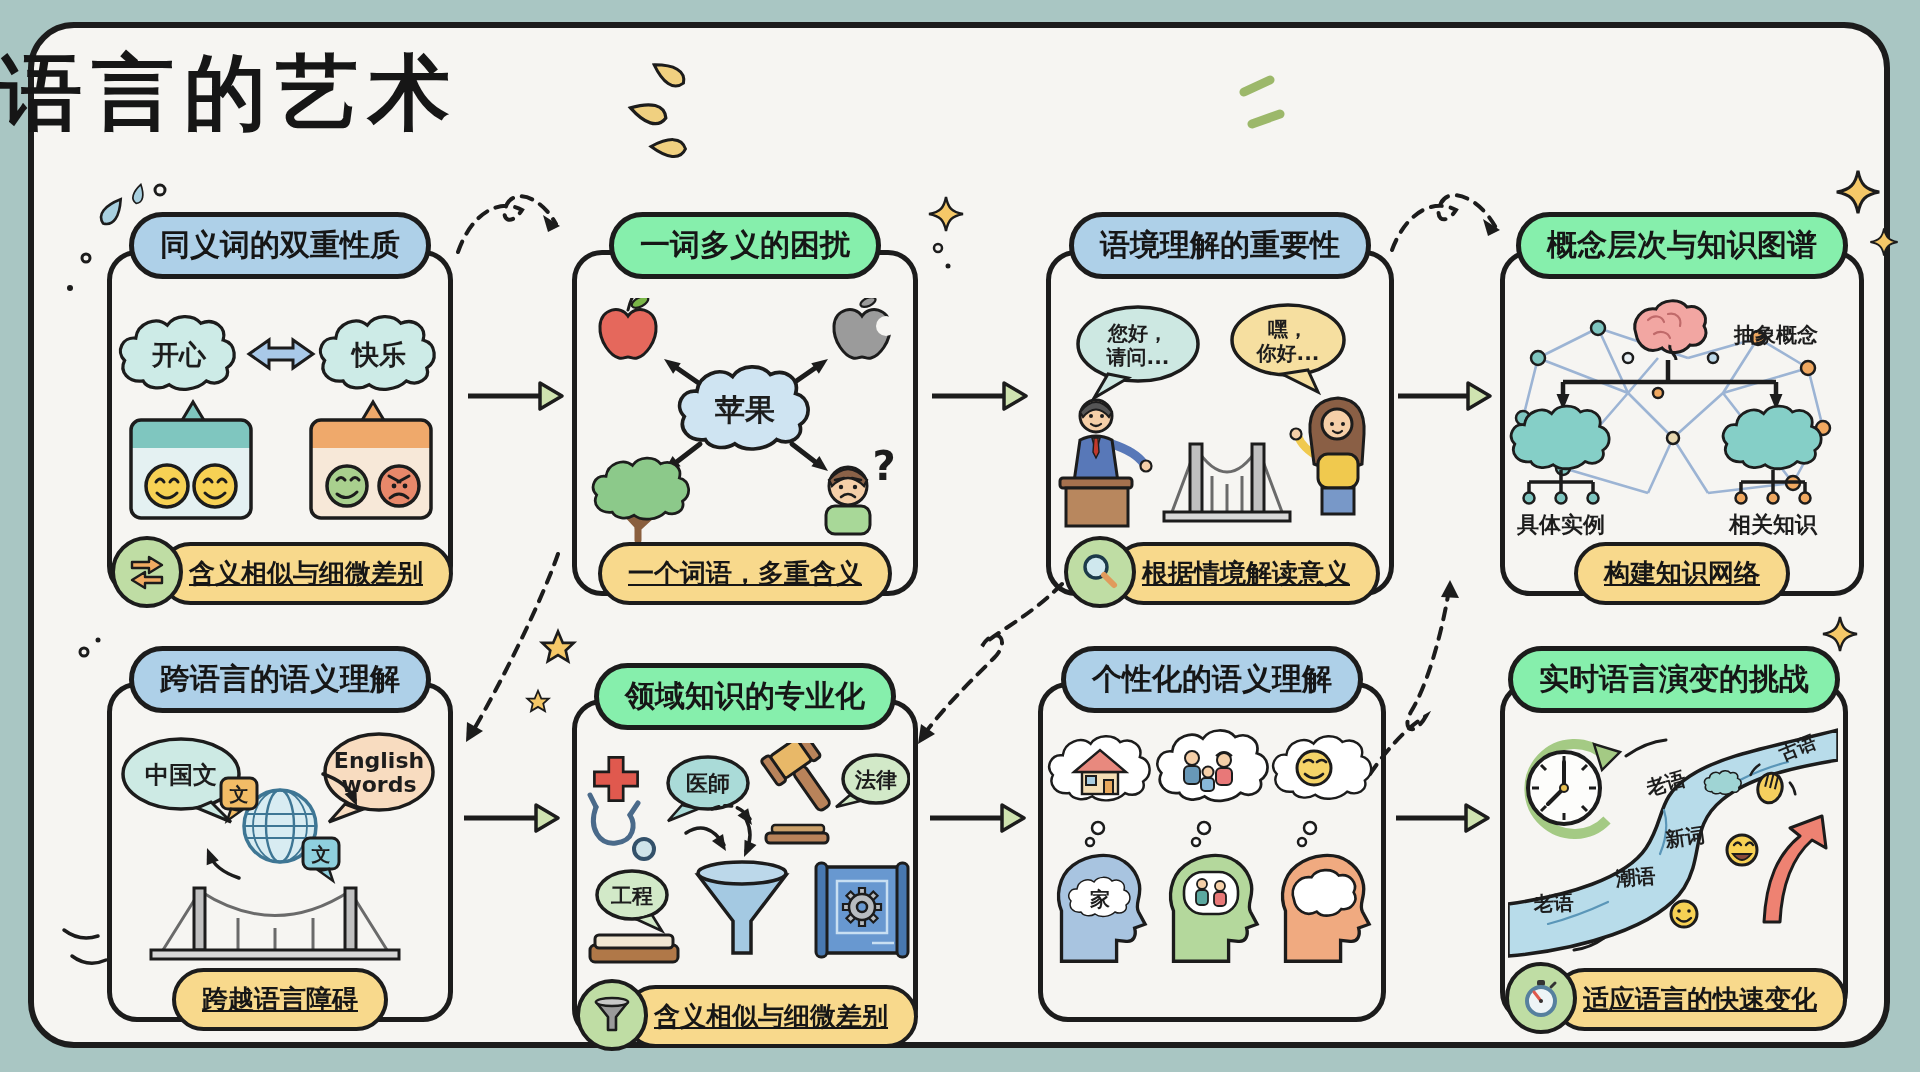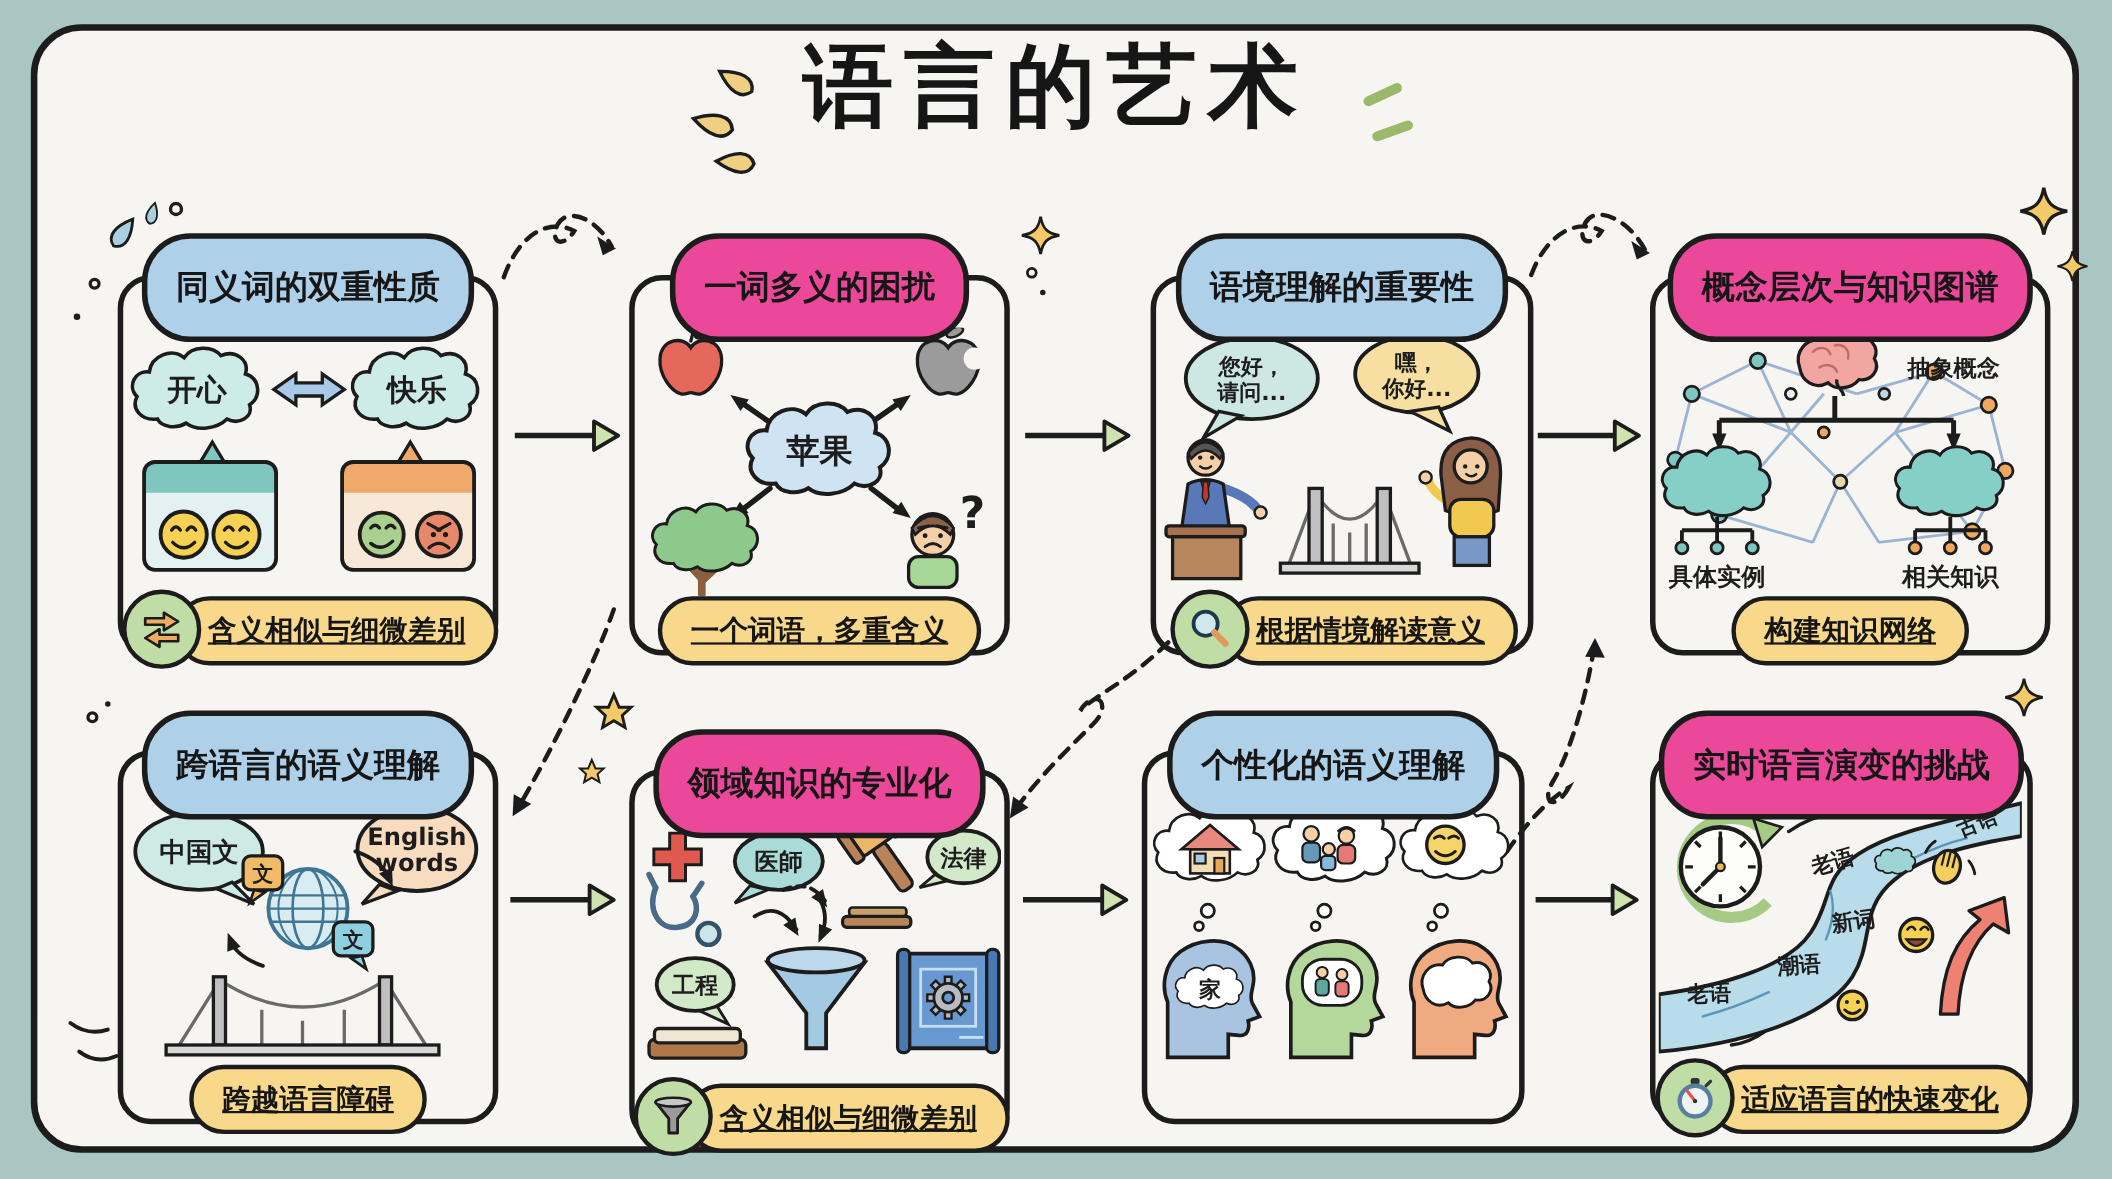--- a/index.html
+++ b/index.html
@@ -1,29 +1,29 @@
 <!DOCTYPE html>
 <html lang="zh"><head>
 <meta charset="utf-8">
 <style>
   html,body{margin:0;padding:0;background:#a9c6c3;font-family:"DejaVu Sans","Liberation Sans",sans-serif;}
   #stage{position:relative;width:1920px;height:1072px;background:#a9c6c3;overflow:hidden;}
   #card{position:absolute;left:28px;top:22px;width:1862px;height:1026px;background:#f6f5f2;
         border:6px solid #1c1c1c;border-radius:46px;box-sizing:border-box;}
-  #main-title{position:absolute;top:38px;left:0;width:100%;text-align:center;
+  #main-title{position:absolute;top:52px;left:0;width:100%;
         font-size:82px;font-weight:900;color:#161616;letter-spacing:10px;line-height:1;}
   .panel{position:absolute;}
   .box{position:absolute;left:0;right:0;border:5px solid #1c1c1c;border-radius:30px;background:#f6f5f2;}
   .row1 .box{top:38px;height:336px;}
   .row2 .box{top:36px;height:330px;}
   .tbadge{position:absolute;top:0;left:50%;transform:translateX(-50%);white-space:nowrap;
-        font-size:30px;font-weight:800;color:#161616;padding:24px 26px;border:5px solid #1c1c1c;
+        font-size:30px;font-weight:800;color:#161616;padding:8px 26px;border:5px solid #1c1c1c;
         border-radius:44px;z-index:3;}
   .tblue{background:#aed0e8;}
-  .tgreen{background:#ec4899;}
+  .tgreen{background:#86efac;}
   .caption{position:absolute;left:50%;transform:translateX(-50%);white-space:nowrap;z-index:3;
         font-size:26px;font-weight:800;color:#161616;padding:10px 26px;border:4.5px solid #1c1c1c;
         border-radius:32px;background:#f8d98c;text-decoration:underline;}
   .row1 .caption{top:330px;}
   .row2 .caption{top:322px;}
   .cap-icon{position:absolute;left:-52px;top:-10px;width:64px;height:64px;border:4.5px solid #1c1c1c;
         border-radius:50%;display:flex;align-items:center;justify-content:center;background:#bfdda4;}
   .with-icon{margin-left:26px;}
   .art{position:absolute;left:8px;z-index:2;}
   .row1 .art{top:86px;}

